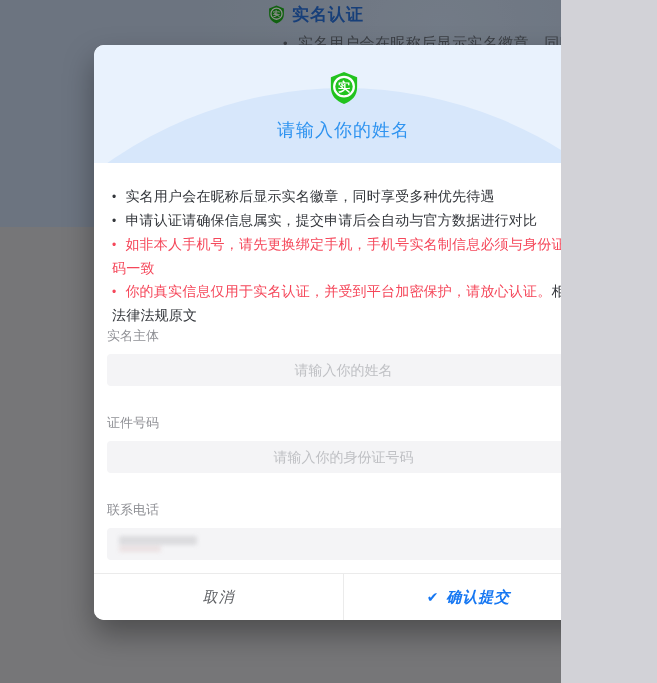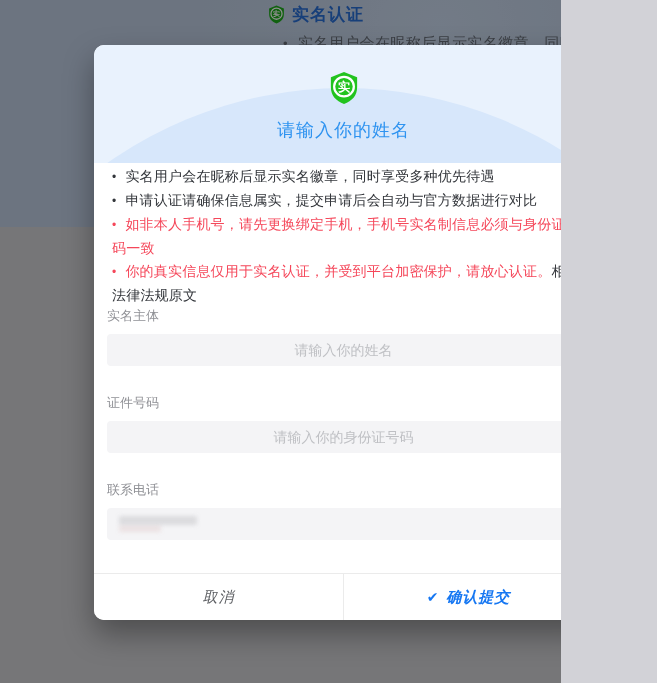--- a/index.html
+++ b/index.html
@@ -56,21 +56,21 @@
     background:none; border:none; cursor:pointer;
     font-size:17px; line-height:1; color:#79b0e8;
   }
   .badge-wrap { position:absolute; top:26px; left:0; width:100%; text-align:center; z-index:2; }
   .modal-title {
     position:absolute; top:73px; left:0; width:100%; z-index:2;
     text-align:center; font-size:18px; color:#2e93f0; letter-spacing:1px;
   }
 
   .modal-body { flex:1; padding:0 13px; }
-  .notes { margin-top:2px; }
+  .notes { margin-top:22px; }
   .note {
     font-size:14px; line-height:23px; color:#33363b;
     padding-left:5px; letter-spacing:0.2px;
   }
   .note .bullet { margin-right:9px; font-size:12px; }
   .note.warning, .note.warning .bullet { color:#f5475a; }
   .note .suffix { color:#33363b; }
 
   .field { margin-top:28px; }
   .field:first-child { margin-top:0; }

